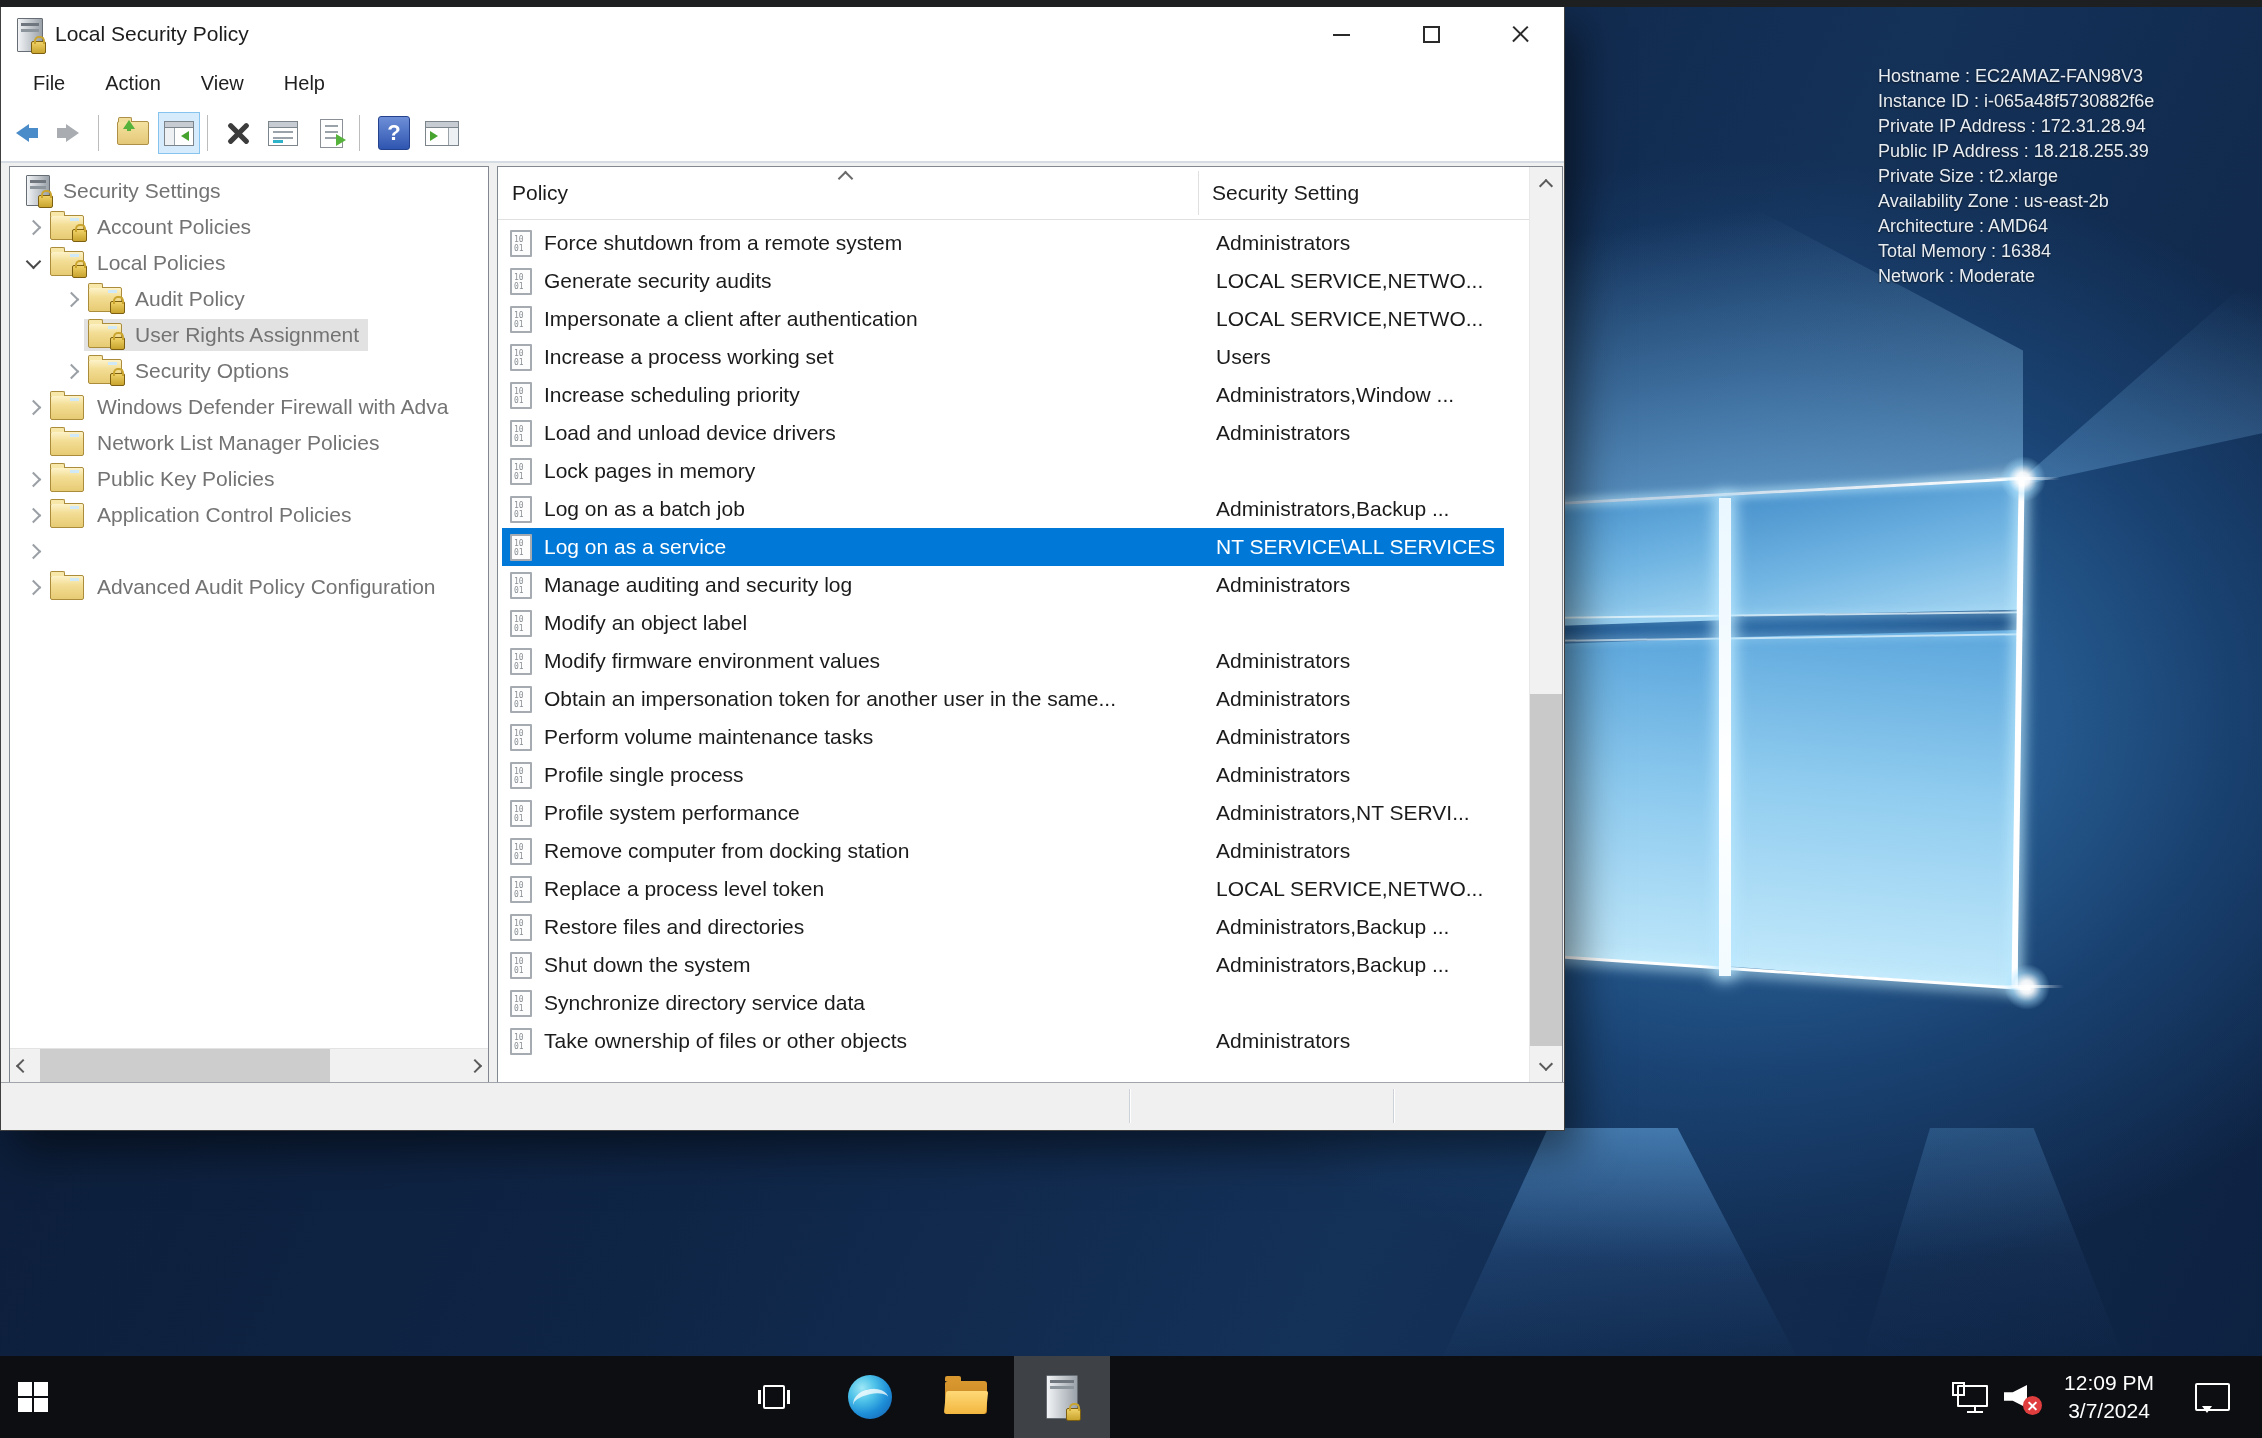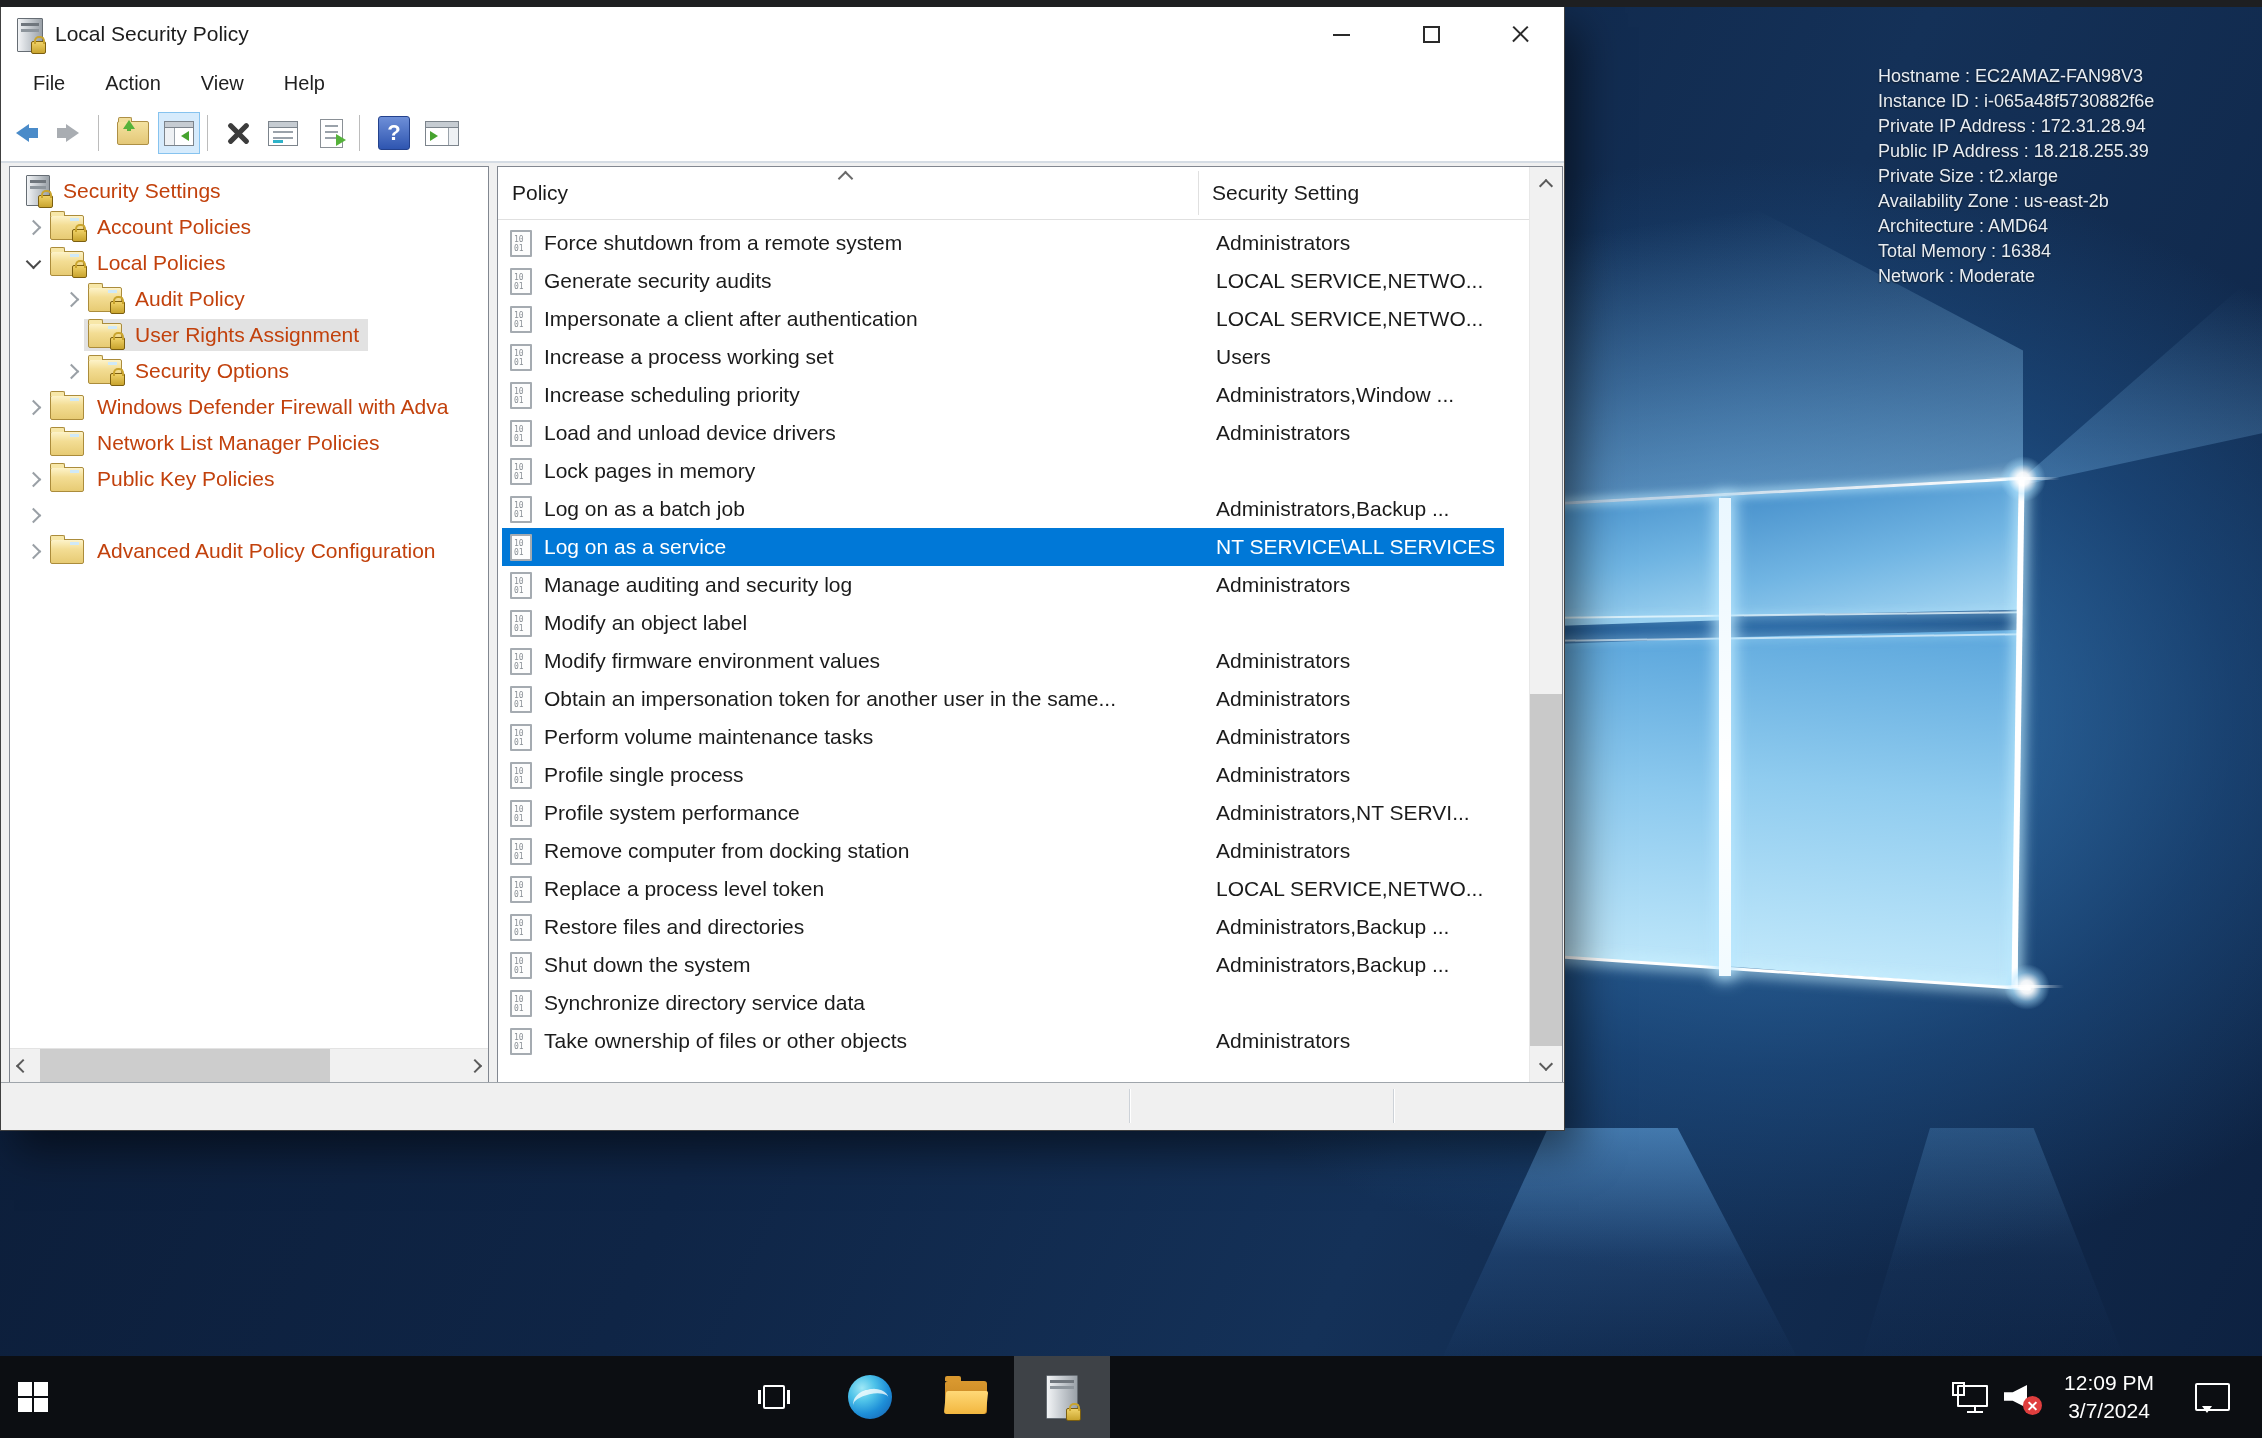--- a/index.html
+++ b/index.html
@@ -121,21 +121,21 @@
   .lck{position:absolute;right:-4px;bottom:-3px;width:13px;height:11px;
       background:linear-gradient(#f0d268,#c9a42e);border:1px solid #7c5f10;border-radius:2px;}
   .lck::before{content:"";position:absolute;left:2px;top:-6px;width:7px;height:6px;border:2px solid #c9a42e;
       border-bottom:none;border-radius:5px 5px 0 0;}
   .app-icon{position:absolute;left:16px;top:11px;}
 
   
   .tree-panel{position:absolute;left:8px;top:159px;width:480px;height:918px;background:#fff;
       border:1px solid #828790;box-sizing:border-box;overflow:hidden;}
   .tree-rows{position:absolute;left:0;top:6px;right:0;}
-  .trow{display:flex;align-items:center;height:36px;font-size:21px;color:#c2410c;white-space:nowrap;}
+  .trow{display:flex;align-items:center;height:36px;font-size:21px;color:#737373;white-space:nowrap;}
   .trow.d0{padding-left:12px;} .trow.d1{padding-left:10px;} .trow.d2{padding-left:48px;}
   .chvbox{width:26px;min-width:26px;display:flex;justify-content:center;align-items:center;}
   .chv{width:9px;height:9px;border-right:2px solid #9aa0a6;border-bottom:2px solid #9aa0a6;transform:rotate(-45deg);}
   .chv.down{border-color:#4a4a4a;transform:rotate(45deg);margin-top:-3px;}
   .chv.hid{visibility:hidden;}
   .core{display:flex;align-items:center;gap:13px;padding:2px 9px 3px 4px;}
   .trow.selected .core{background:#e2e2e2;}
   .fold{position:relative;width:32px;height:23px;margin-top:2px;
       background:linear-gradient(180deg,#fdf3c9 0%,#f3dd94 40%,#e7cb74 100%);
       border:1px solid #ab8c3b;border-radius:2px;}
@@ -435,20 +435,29 @@
           </span>
         <span class="core">
             <span class="fold"></span>
         <span>Public Key Policies</span>
           </span>
       </div>
       <div class="trow d1">
         <span class="chvbox">
             <span class="chv"></span>
           </span>
+        <span class="core">
+            <span class="fold"></span>
+        <span>Application Control Policies</span>
+          </span>
+      </div>
+      <div class="trow d1">
+        <span class="chvbox">
+            <span class="chv"></span>
+          </span>
       </div>
       <div class="trow d1">
         <span class="chvbox">
             <span class="chv"></span>
           </span>
         <span class="core">
             <span class="fold"></span>
         <span>Advanced Audit Policy Configuration</span>
           </span>
       </div>

